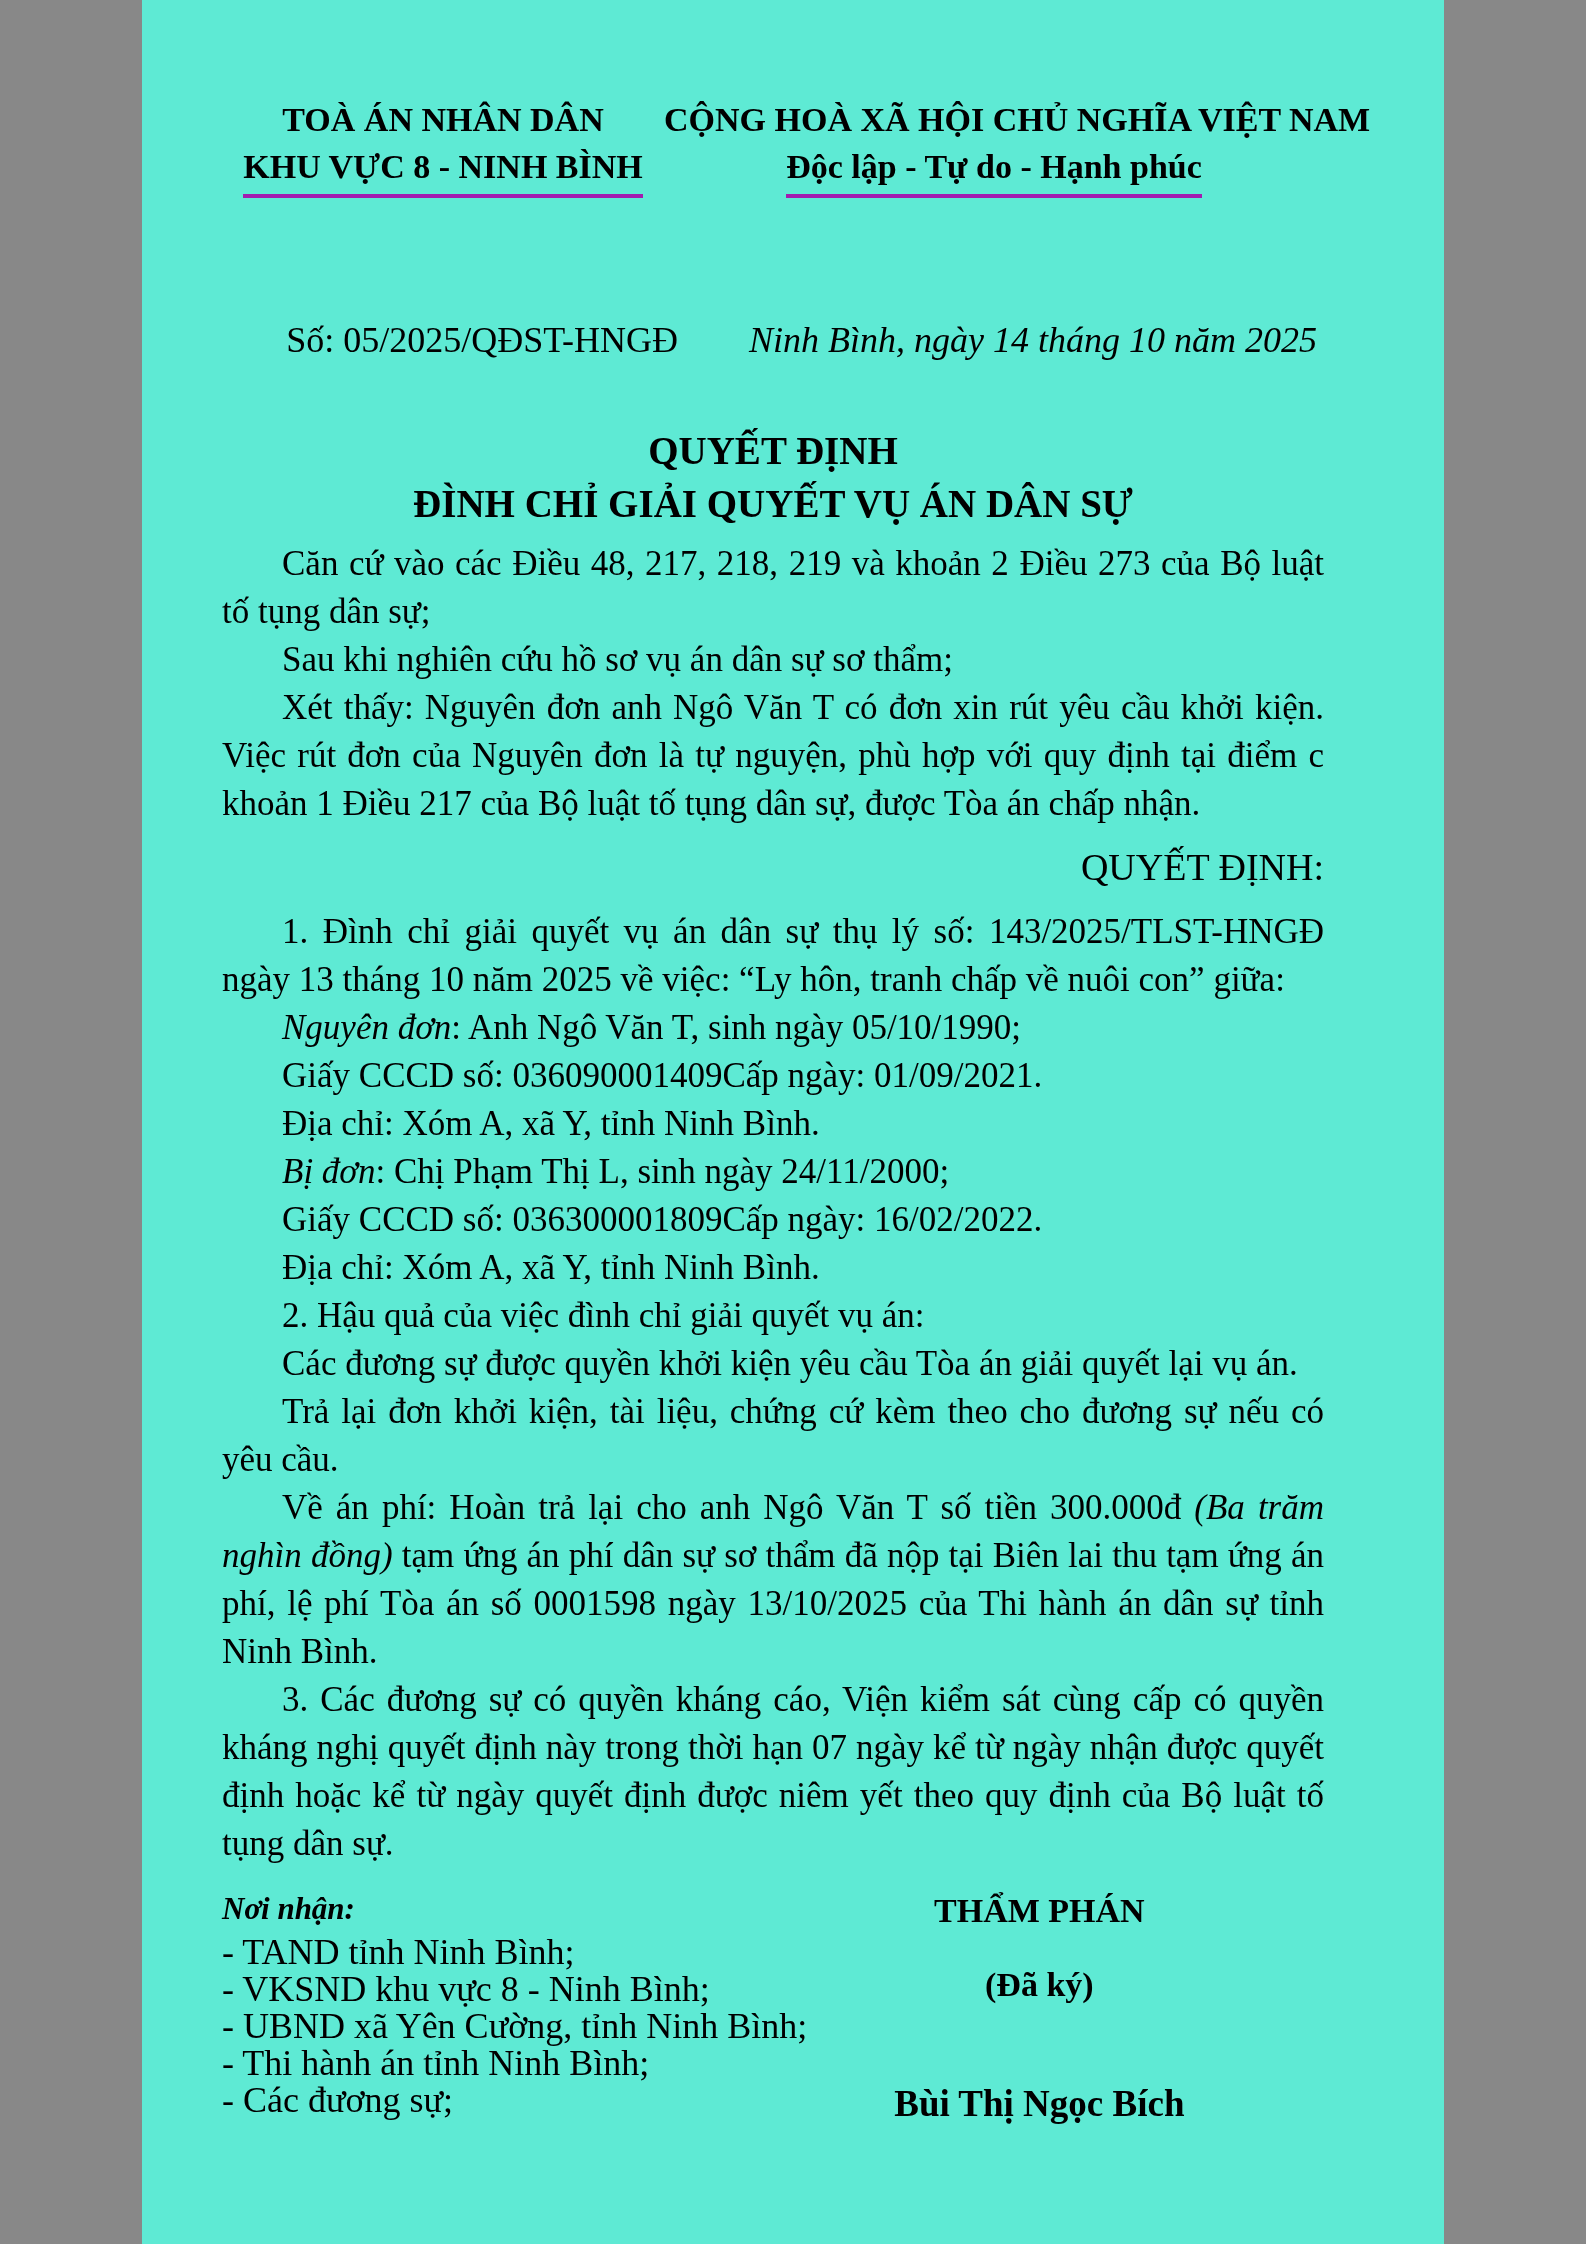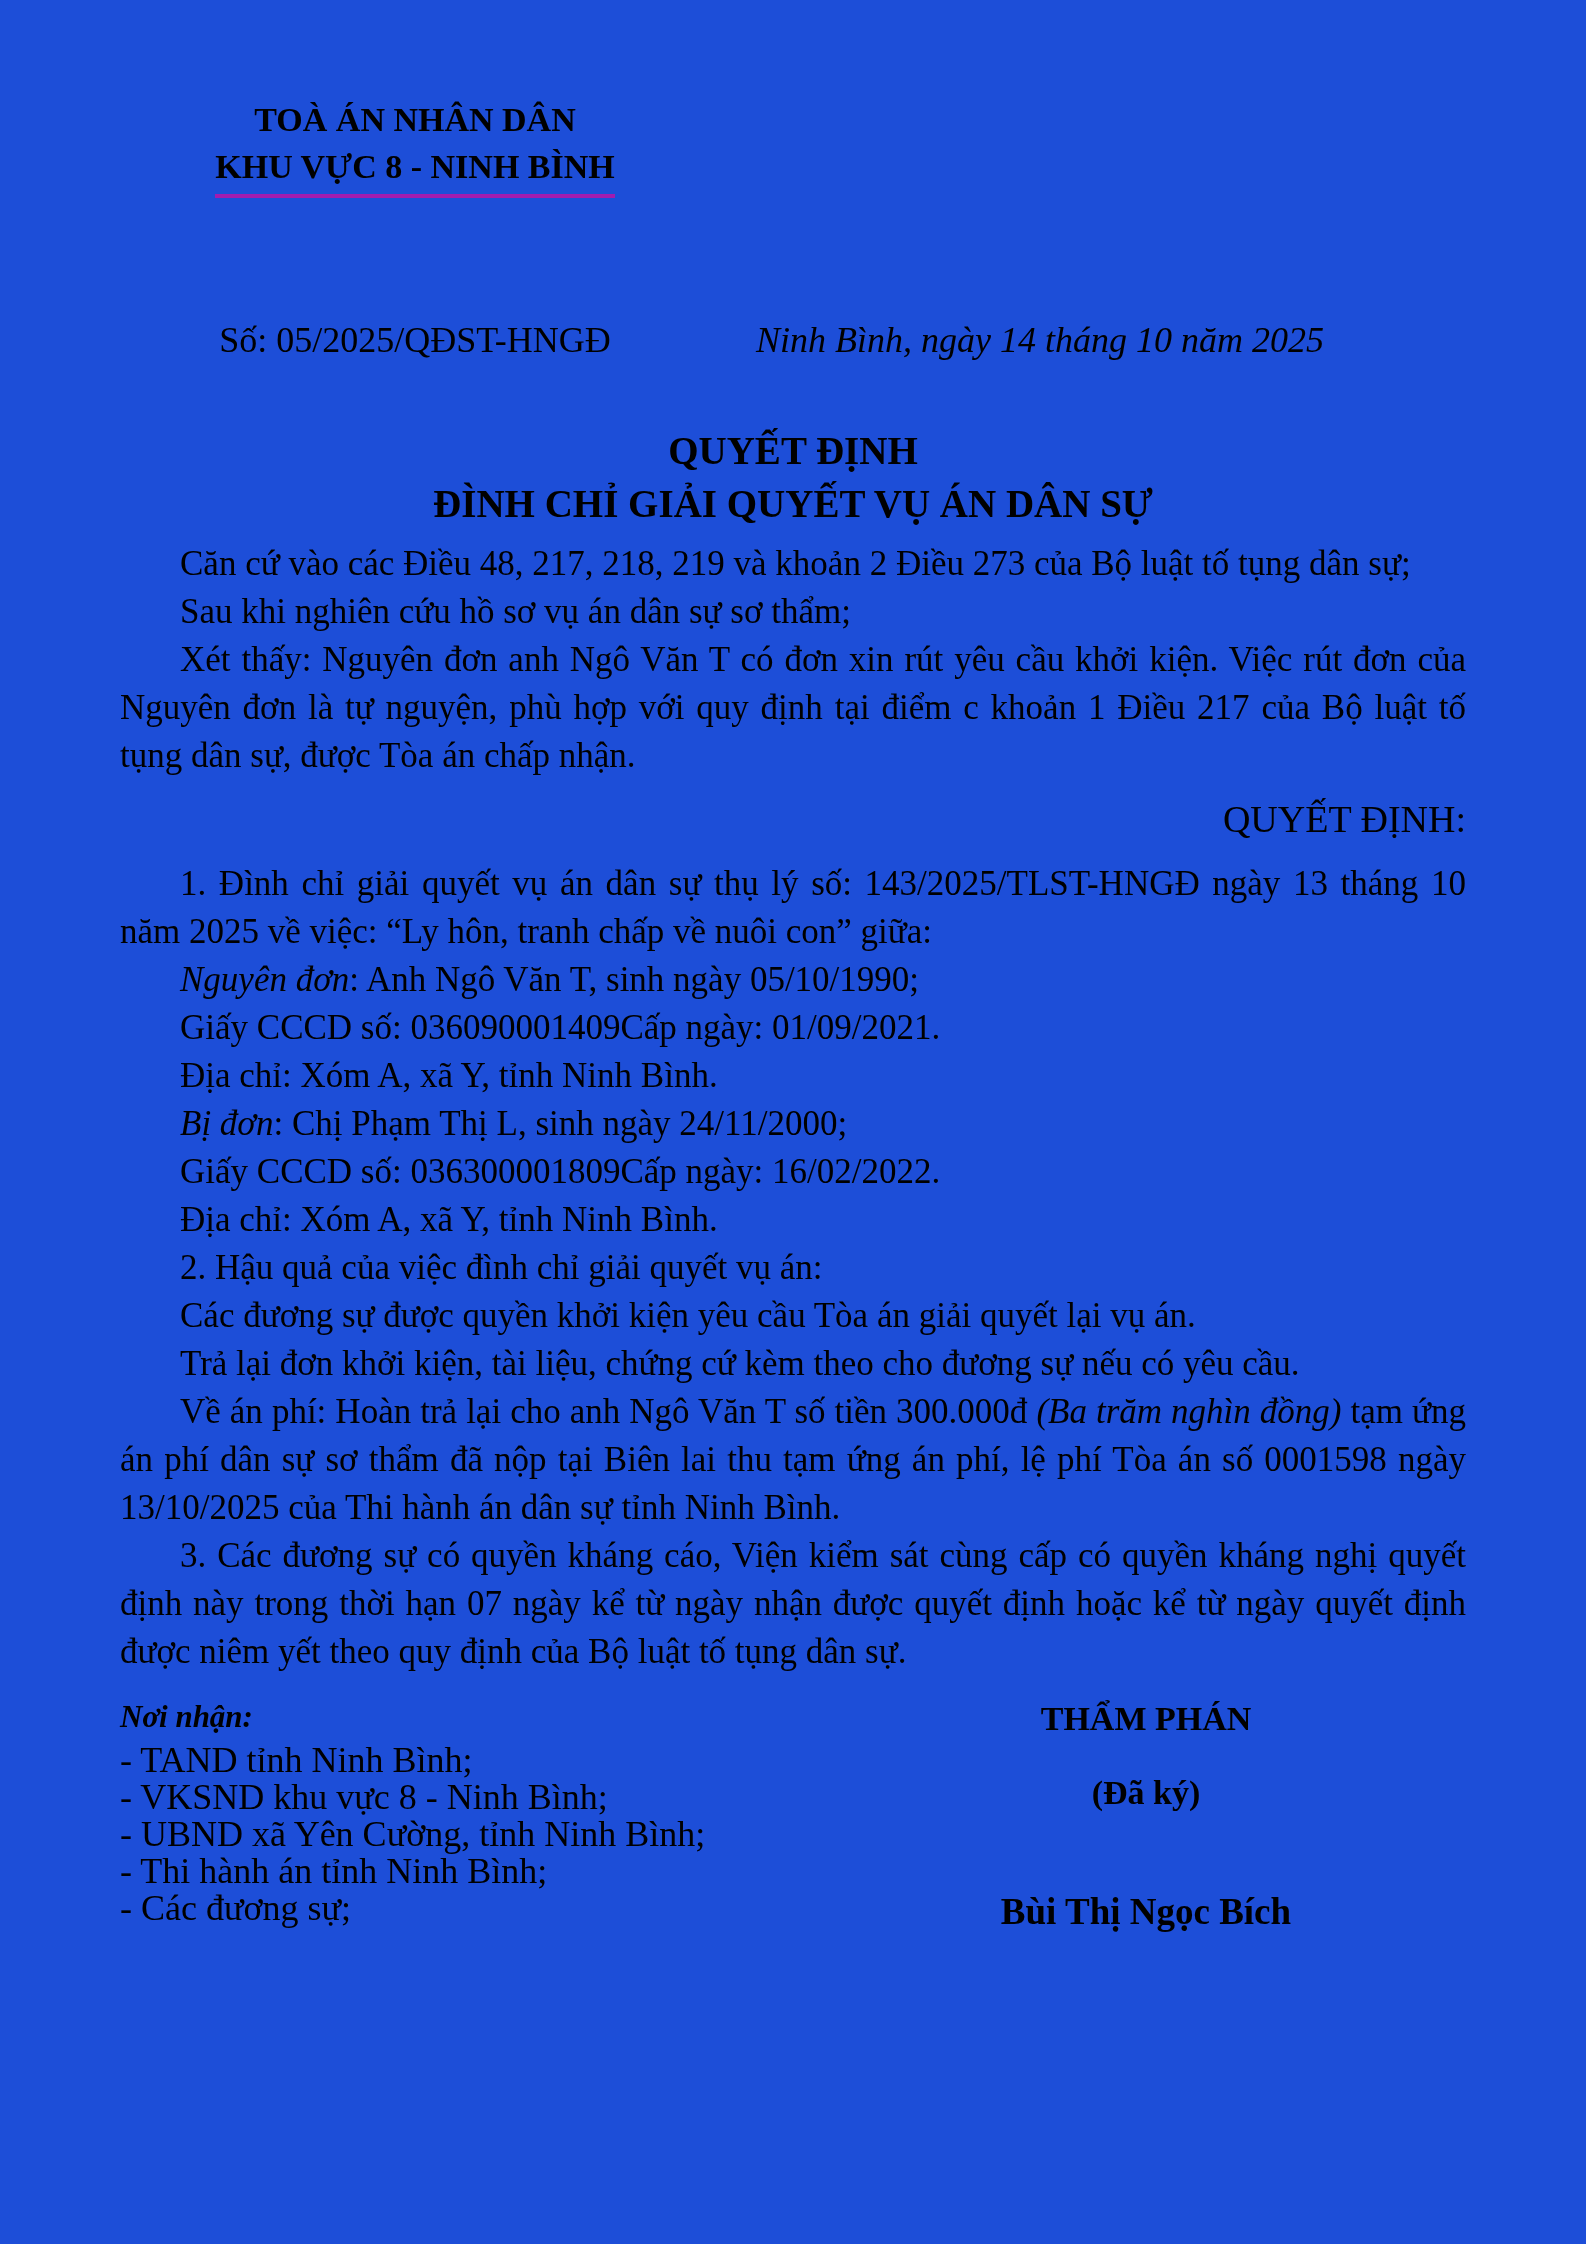--- a/index.html
+++ b/index.html
@@ -1,25 +1,25 @@
 <!DOCTYPE html>
 <html><head>
 <meta charset="utf-8">
 <style>
   * { margin: 0; padding: 0; box-sizing: border-box; }
   html, body { background: #888; }
   .page {
     position: relative;
-    width: 1586px;
+    width: 1302px;
     height: 2244px;
     margin: 0 auto;
-    background: #1d4ed8;
+    background: #5eead4;
     color: #000000;
     font-family: "Liberation Serif", "DejaVu Serif", serif;
-    padding: 96px 120px 60px 120px;
+    padding: 96px 120px 60px 80px;
     overflow: hidden;
   }
   
   .hdr { display: flex; align-items: flex-start; }
   .hdr-left  { width: 590px; text-align: center; }
   .hdr-right { width: 660px; text-align: center; }
   .hdr-line { font-weight: bold; font-size: 34px; line-height: 47px; white-space: nowrap; }
   .hdr-underlined { display: inline-block; padding-bottom: 4px; border-bottom: 4px solid #a21caf; }
   
   .subhdr { display: flex; margin-top: 118px; }
@@ -57,20 +57,24 @@
 </style>
 </head>
 <body>
 
 <div class="page">
 
   <div class="hdr">
     <div class="hdr-left">
       <div class="hdr-line">TOÀ ÁN NHÂN DÂN</div>
       <div class="hdr-line"><span class="hdr-underlined">KHU VỰC 8 - NINH BÌNH</span></div>
+    </div>
+    <div class="hdr-right">
+      <div class="hdr-line">CỘNG HOÀ XÃ HỘI CHỦ NGHĨA VIỆT NAM</div>
+      <div class="hdr-line"><span class="hdr-underlined">Độc lập - Tự do - Hạnh phúc</span></div>
     </div>
   </div>
 
   <div class="subhdr">
     <div class="subhdr-left">
       <span class="doc-number">Số: 05/2025/QĐST-HNGĐ</span>
     </div>
     <div class="subhdr-right">
       <span class="date-line">Ninh Bình, ngày 14 tháng 10 năm 2025</span>
     </div>

